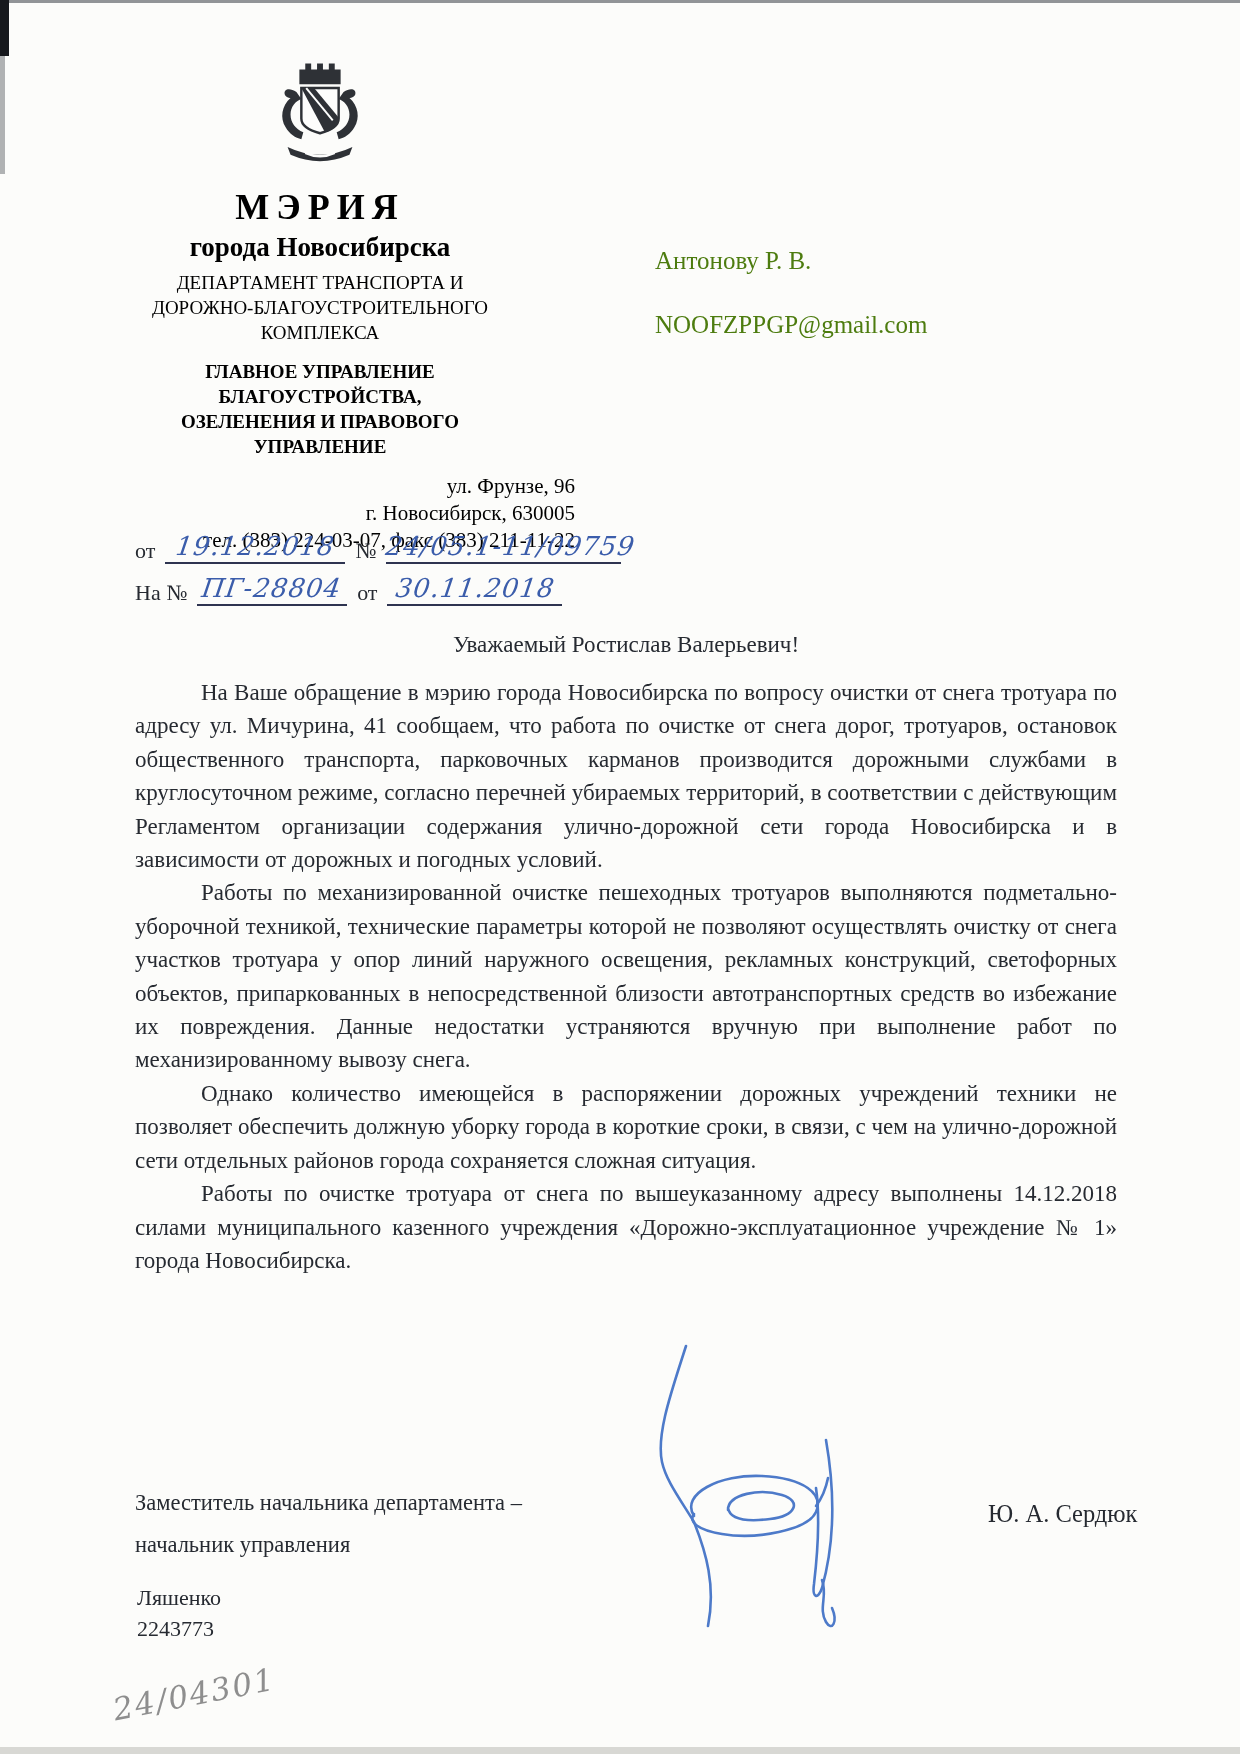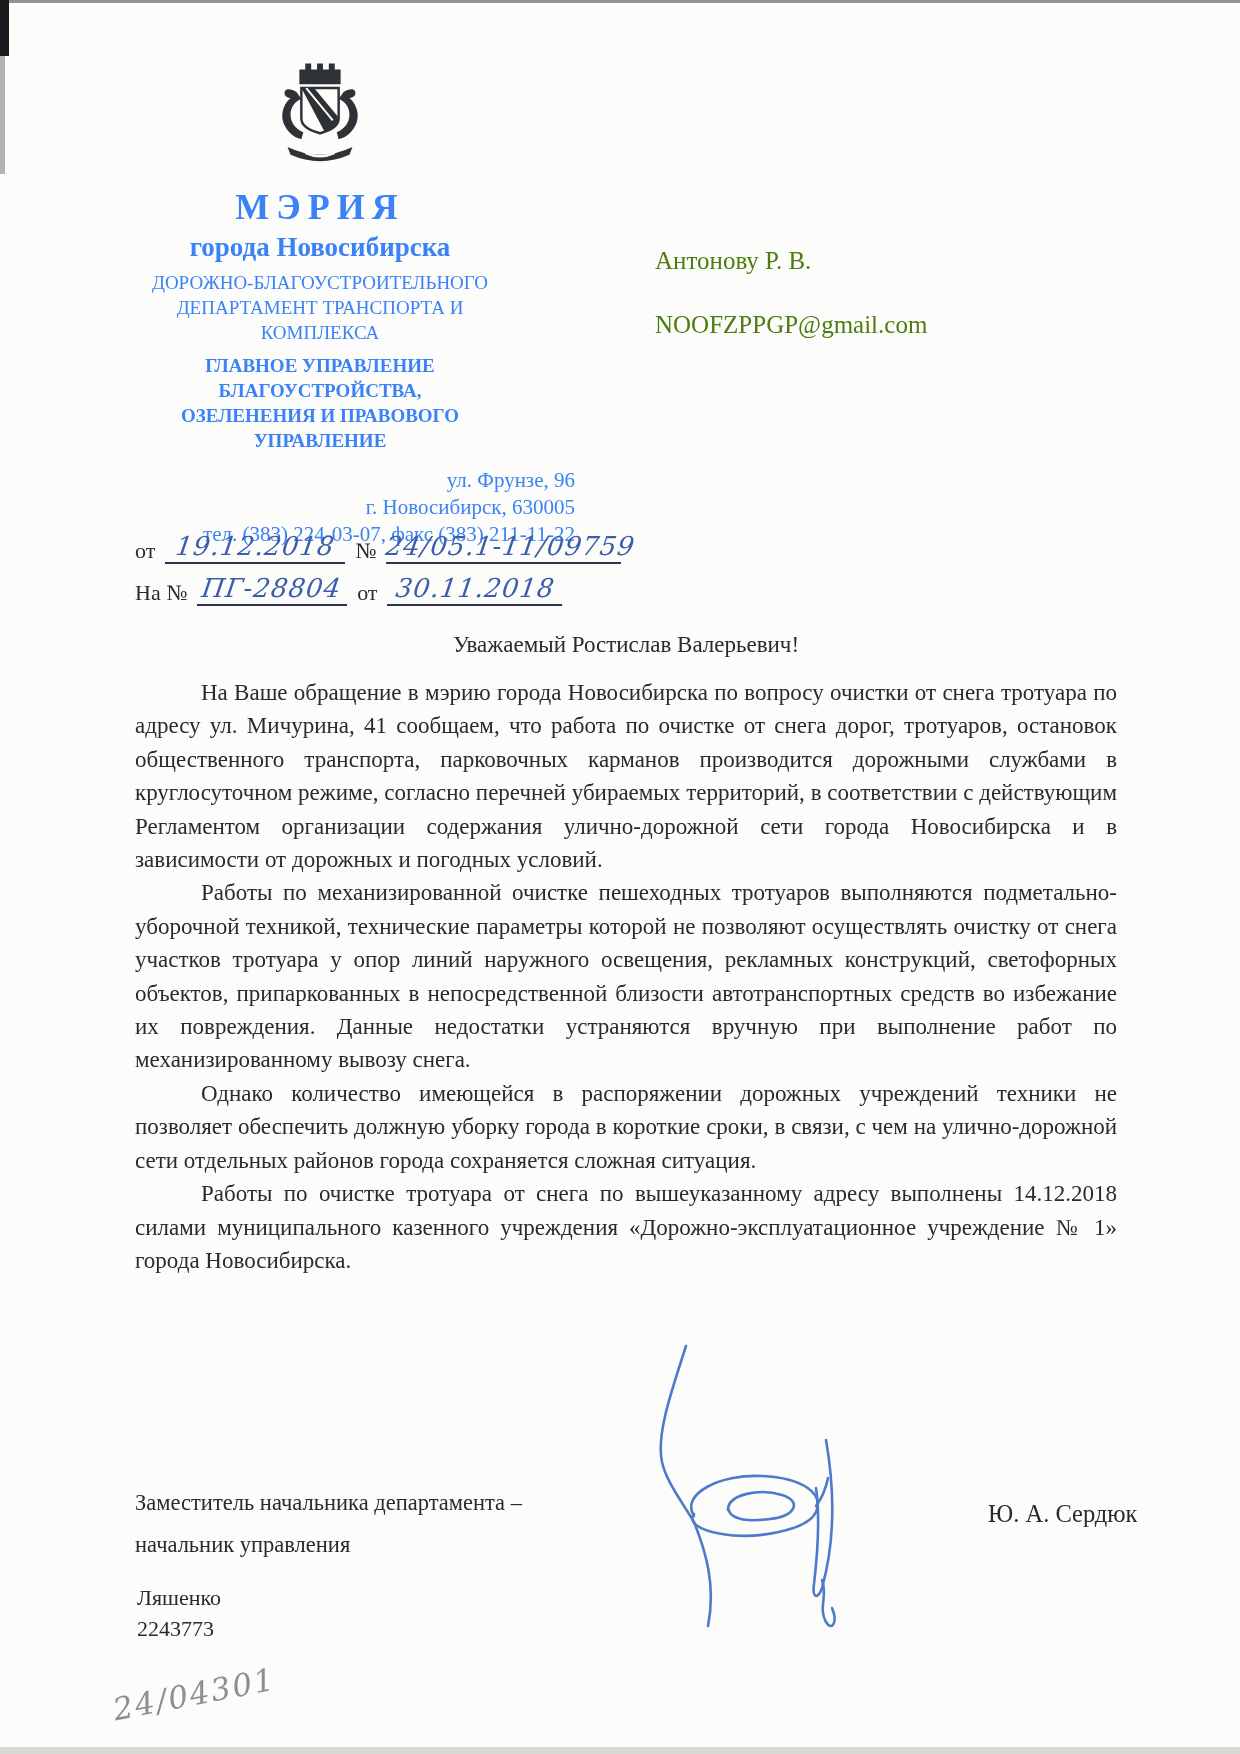--- a/index.html
+++ b/index.html
@@ -8,27 +8,27 @@
     background:#fcfcfa; overflow:hidden;
     font-family:"Liberation Serif", serif; color:#262a31;
   }
   
   .edge-top    { position:absolute; top:0; left:0; width:100%; height:3px; background:#4a4e55; opacity:.6; }
   .edge-corner { position:absolute; top:0; left:0; width:9px; height:56px; background:#17191d; }
   .edge-corner2{ position:absolute; top:56px; left:0; width:5px; height:118px; background:#55585e; opacity:.45; }
   .edge-bottom { position:absolute; bottom:0; left:0; width:100%; height:7px; background:#d8d8d4; }
 
   
-  .letterhead { position:absolute; left:65px; top:58px; width:510px; text-align:center; color:#3b82f6; }
+  .letterhead { position:absolute; left:65px; top:58px; width:510px; text-align:center; color:#000000; }
   .crest { display:block; margin:0 auto 4px auto; width:108px; height:124px; }
   .org-title    { font-size:36px; font-weight:bold; letter-spacing:7px; line-height:42px; }
   .org-subtitle { font-size:27px; font-weight:bold; line-height:34px; margin-top:2px; }
   .dept-line    { font-size:19px; line-height:25px; }
   .dept-block   { margin-top:6px; }
-  .division-block { margin-top:8px; font-weight:bold;font-family:Liberation Serif, serif; }
+  .division-block { margin-top:14px; font-weight:bold;font-family:Liberation Serif, serif; }
   .addr-block   { margin-top:14px; }
   .addr-line    { font-size:21px; line-height:27px;text-align:right; }
 
   
   .ref-line1 { position:absolute; left:135px; top:534px; font-size:22px; white-space:nowrap; }
   .ref-line2 { position:absolute; left:135px; top:576px; font-size:22px; white-space:nowrap; }
   .blank { display:inline-block; border-bottom:2px solid #2e3450; text-align:center; margin:0 10px; height:28px; }
   .blank-date1 { width:180px; }
   .blank-num   { width:235px; }
   .blank-reply { width:150px; }
@@ -82,22 +82,22 @@
         <path d="M22 90 q33 16 66 0 l-3 8 q-30 13 -60 0 z"></path>
       </g>
       <path d="M36 30 h38 v31 q0 10 -19 15 q-19 -5 -19 -15 z" fill="#fdfdfc" stroke="#2e3136" stroke-width="2.5"></path>
       <path d="M36 30 h13 l25 30 v1 q0 10 -14 14 z" fill="#2e3136"></path>
       <path d="M41 30 l27 33" stroke="#fdfdfc" stroke-width="2" fill="none"></path>
       <path d="M40 96 q15 7 30 0" stroke="#fdfdfc" stroke-width="2.5" fill="none"></path>
     </svg>
     <div class="org-title">МЭРИЯ</div>
     <div class="org-subtitle">города Новосибирска</div>
     <div class="dept-block">
+      <div class="dept-line">ДЕПАРТАМЕНТ ТРАНСПОРТА И</div>
       <div class="dept-line">ДОРОЖНО-БЛАГОУСТРОИТЕЛЬНОГО</div>
-      <div class="dept-line">ДЕПАРТАМЕНТ ТРАНСПОРТА И</div>
       <div class="dept-line">КОМПЛЕКСА</div>
     </div>
     <div class="division-block">
       <div class="dept-line">ГЛАВНОЕ УПРАВЛЕНИЕ</div>
       <div class="dept-line">БЛАГОУСТРОЙСТВА,</div>
       <div class="dept-line">ОЗЕЛЕНЕНИЯ И ПРАВОВОГО</div>
       <div class="dept-line">УПРАВЛЕНИЕ</div>
     </div>
     <div class="addr-block">
       <div class="addr-line">ул. Фрунзе, 96</div>

